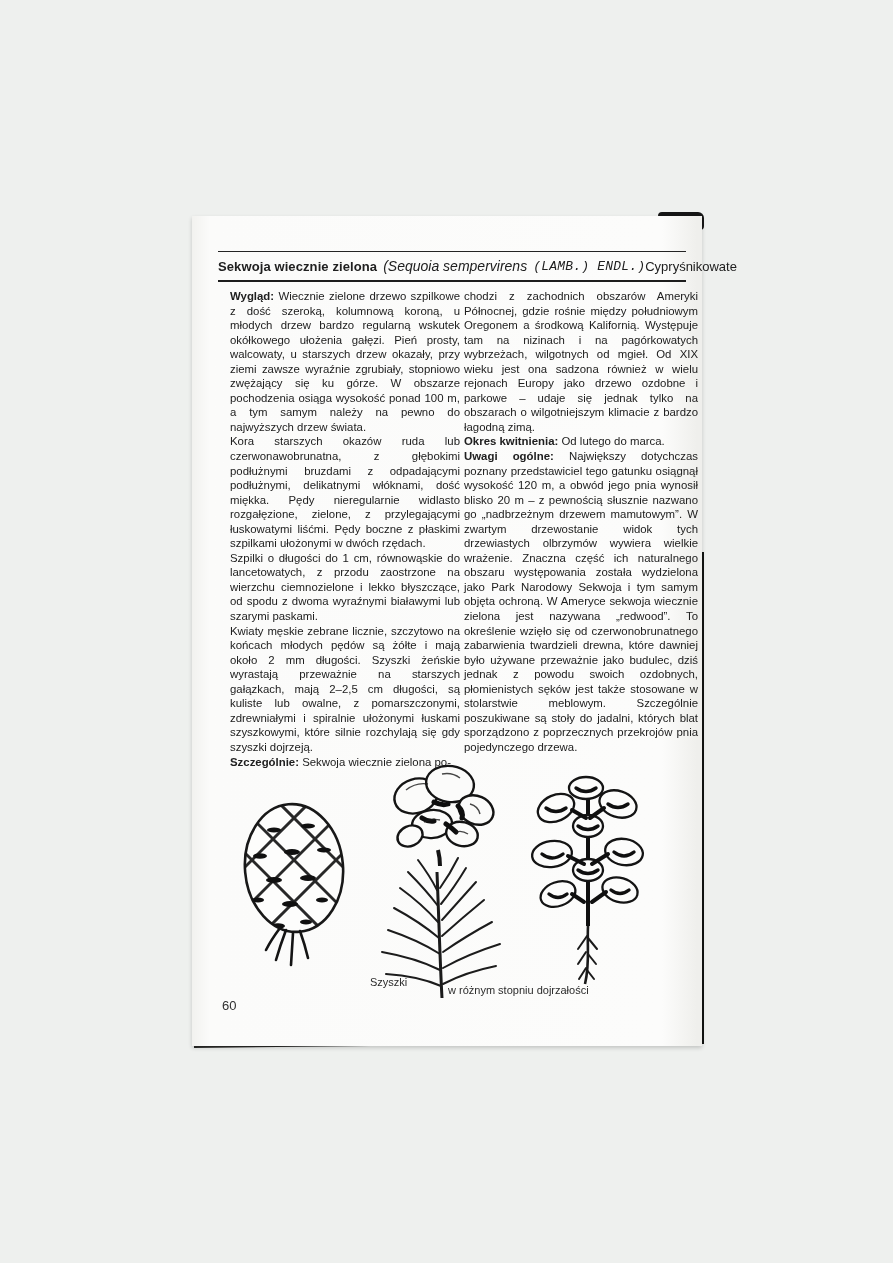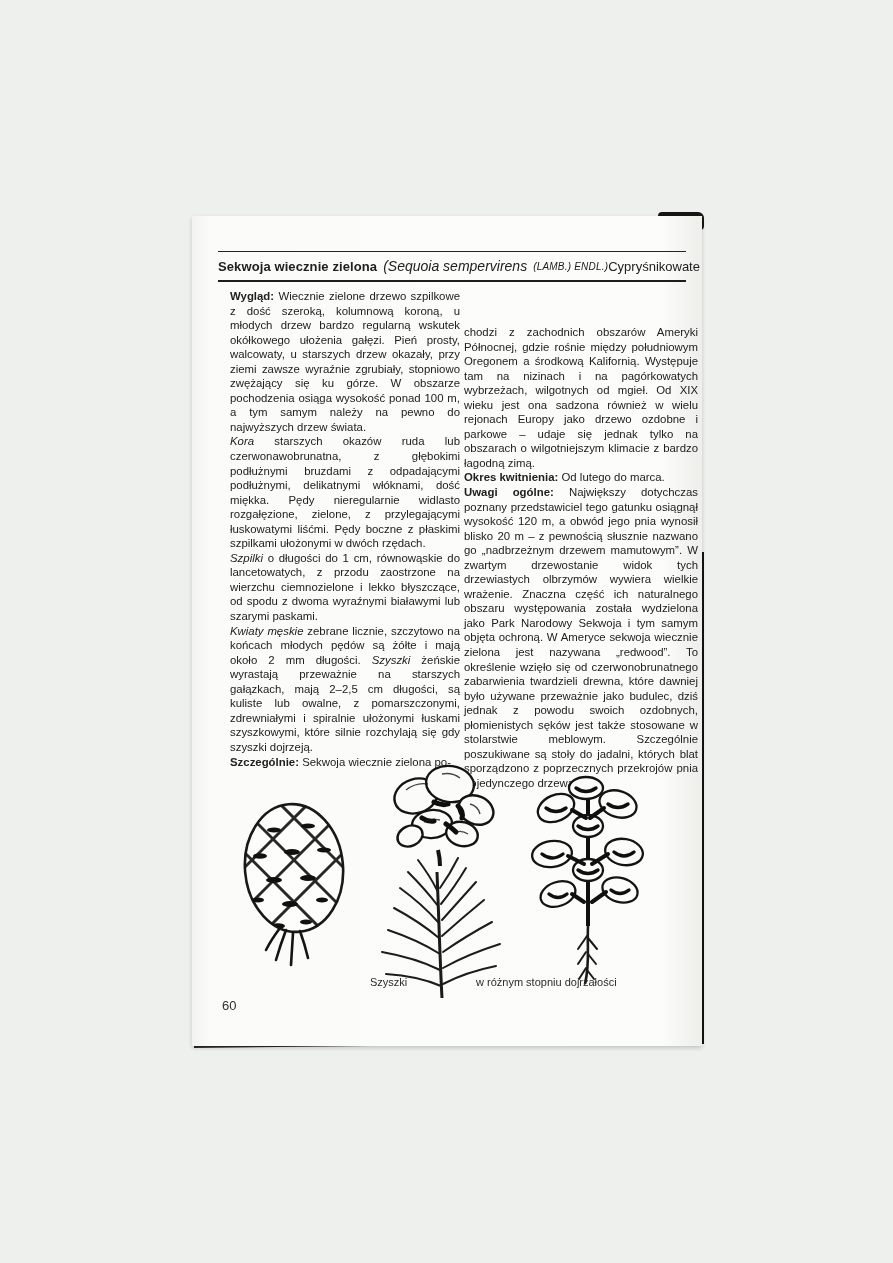--- a/index.html
+++ b/index.html
@@ -47,43 +47,43 @@
   }
   .rule-top{border-top:1.6px solid #242424;}
   .rule-bottom{border-top:2.2px solid #1d1d1d;margin-top:6px;}
   .header-row{
     display:flex;align-items:baseline;justify-content:space-between;
     padding:6px 0 0 0;
   }
   .title-group{display:flex;align-items:center;gap:6px;white-space:nowrap;}
   .title{font-weight:bold;font-size:13px;letter-spacing:0.1px;}
   .latin{font-style:italic;font-size:14px;}
-  .authority{font-style:italic;font-size:10px;letter-spacing:0.2px;}
+  .authority{font-style:italic;font-size:13px;letter-spacing:0.2px;font-family:Liberation Mono, monospace;}
   .family{font-size:13px;}
   
   .columns{
     position:absolute;left:38px;top:73px;width:468px;
     display:flex;justify-content:space-between;
   }
   .col{font-size:11.4px;line-height:14.55px;text-align:justify;}
   .col-left{width:230px;}
-  .col-right{width:234px;margin-top:36px;}
+  .col-right{width:234px;}
   .para{margin:0;}
   .b{font-weight:bold;}
-  .i{font-style:italic;}
+  .i{}
   
   .fig{position:absolute;}
   .fig-closed{left:38px;top:572px;width:136px;height:184px;}
   .fig-branch{left:182px;top:546px;width:132px;height:238px;}
   .fig-open{left:332px;top:552px;width:126px;height:222px;}
   .fig svg{width:100%;height:100%;display:block;}
   
   .caption-part{position:absolute;top:760px;font-size:11px;color:#2b2b2b;}
   .caption-1{left:178px;}
-  .caption-2{left:284px;}
+  .caption-2{left:256px;margin-top:8px;}
   .folio{position:absolute;left:30px;top:782px;font-size:13px;color:#303030;}
 </style>
 </head>
 <body>
 
 <div class="band-top"></div>
 <div class="band-tan"></div>
 <div class="band-blob"></div>
 <div class="edge-right-dark"></div>
 <div class="edge-right-line"></div>

